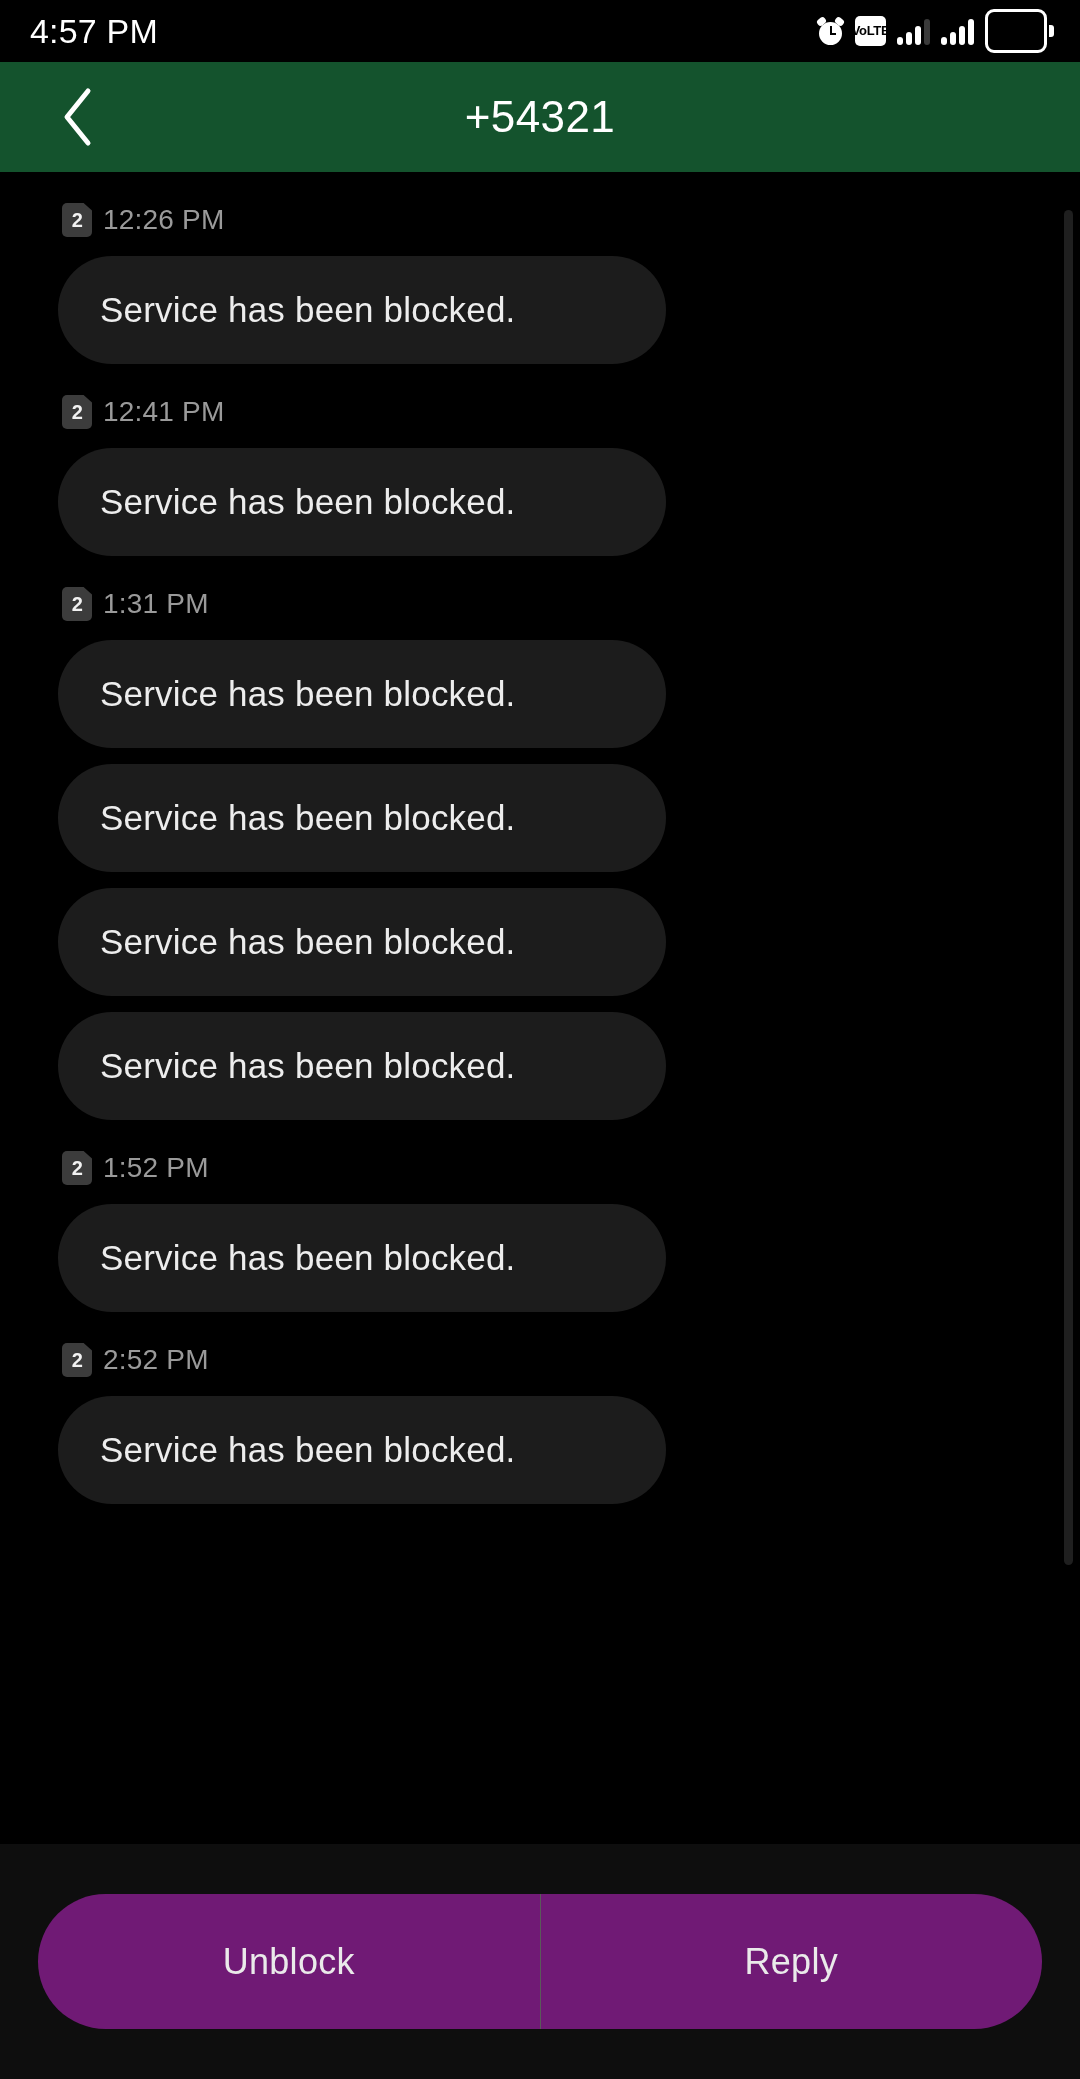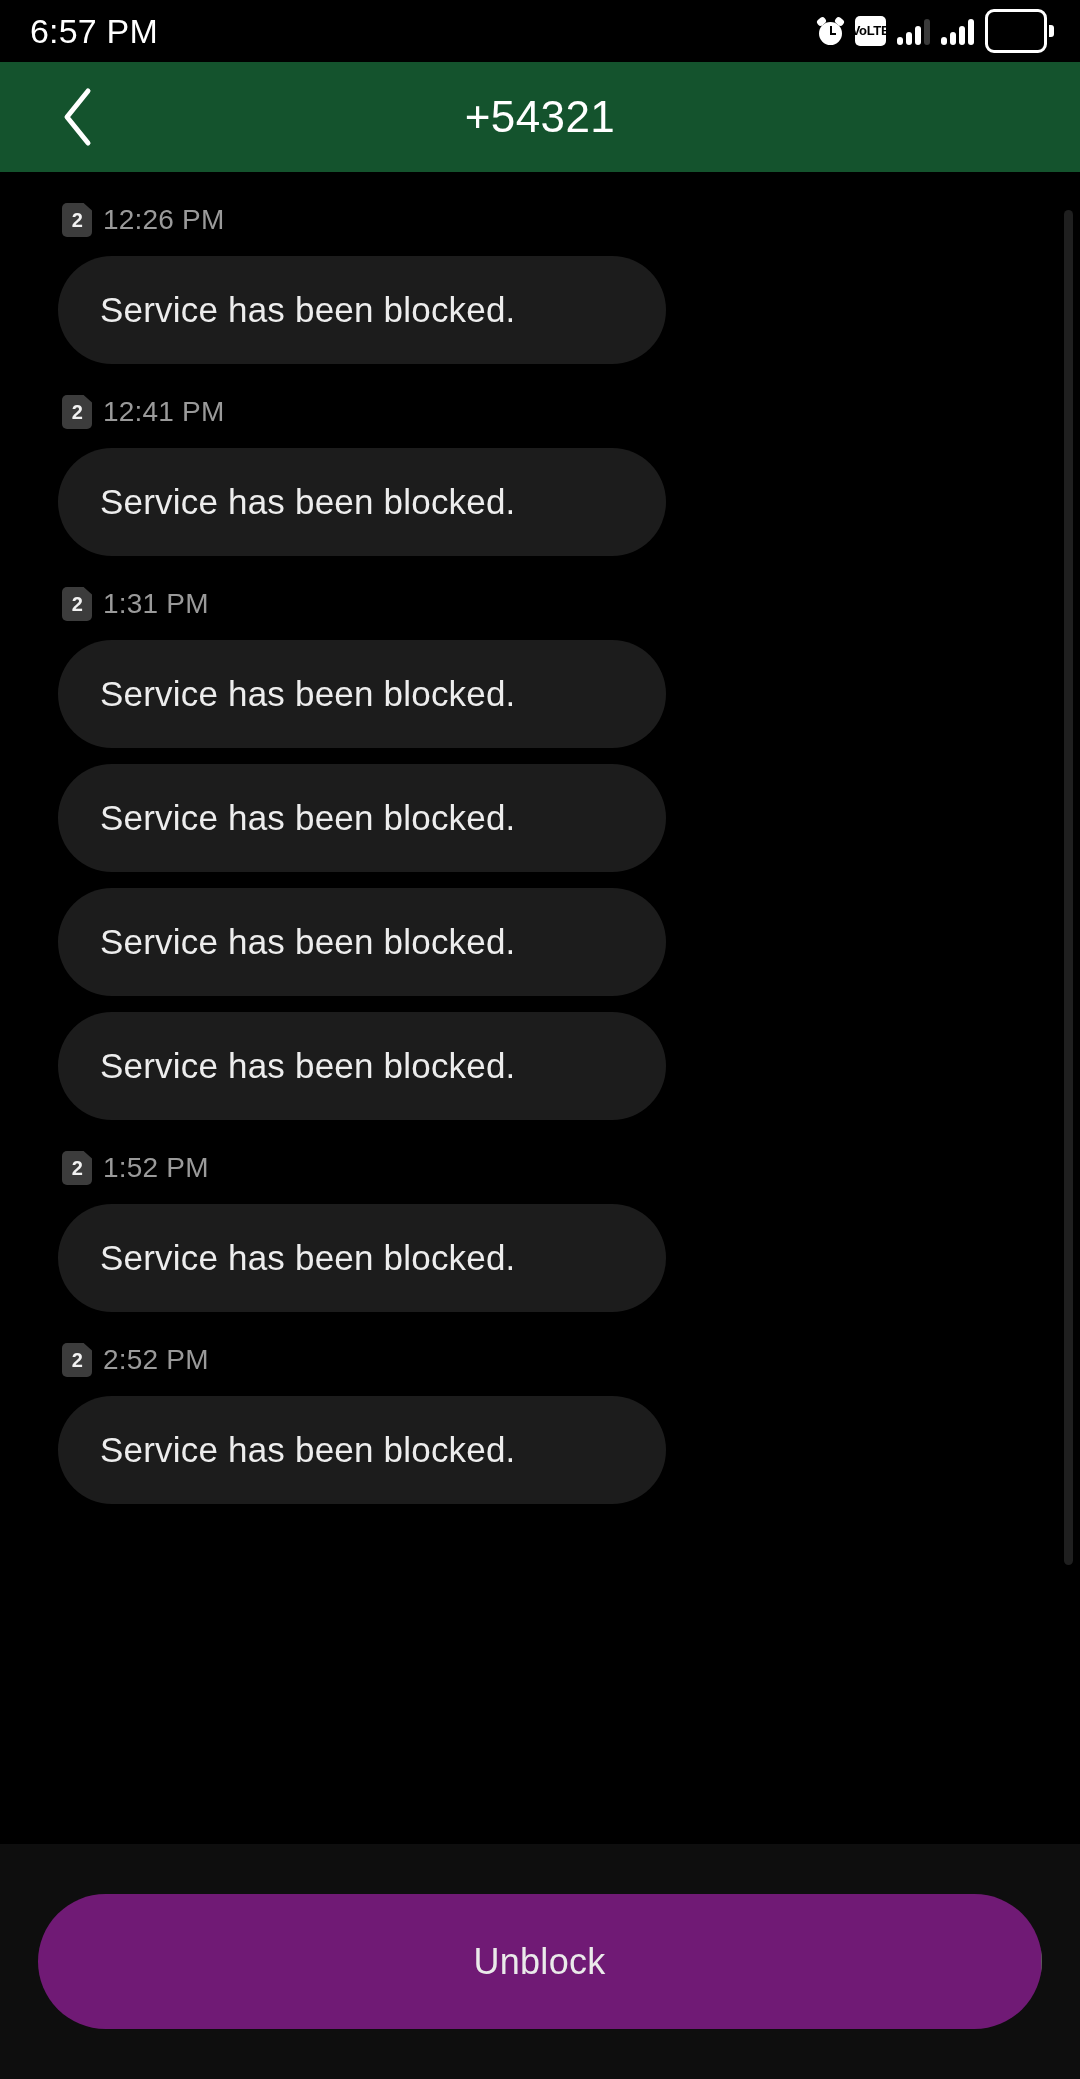--- a/index.html
+++ b/index.html
@@ -203,21 +203,21 @@
     background:#5a5a5a;
     align-self:stretch;
   }
 </style>
 </head>
 <body>
 
 <div id="screen">
 
   <div class="statusbar">
-    <div class="sb-clock">6:57 PM</div>
+    <div class="sb-clock">4:57 PM</div>
     <div class="sb-right">
 
       <span class="ic-alarm">
         <span class="ear-l"></span>
           <span class="ear-r"></span>
         <span class="bell"></span>
         <span class="hand-v"></span>
           <span class="hand-h"></span>
       </span>
 
@@ -311,16 +311,17 @@
 
     </div>
   </div>
 
   <div class="scrollbar"></div>
 
   <div class="bottombar">
     <div class="action-pill">
       <div class="action-btn">Unblock</div>
       <div class="action-divider"></div>
+      <div class="action-btn">Reply</div>
     </div>
   </div>
 
 </div>
 
 </body></html>

